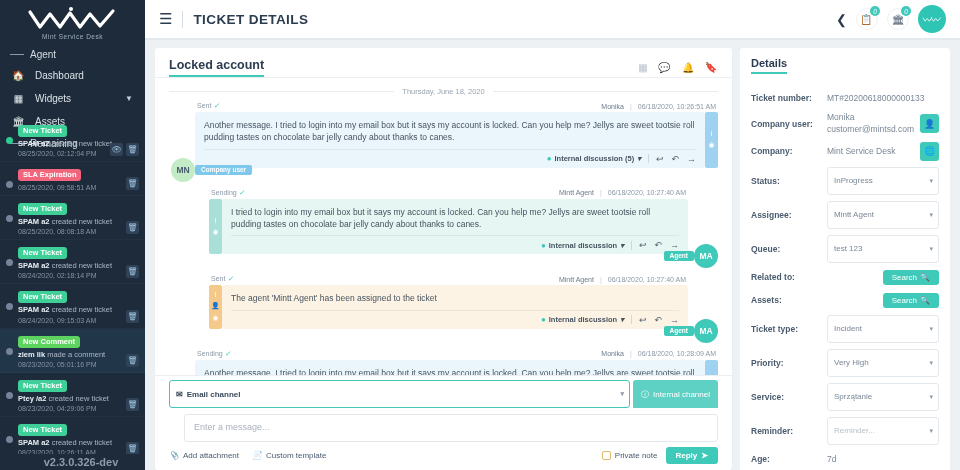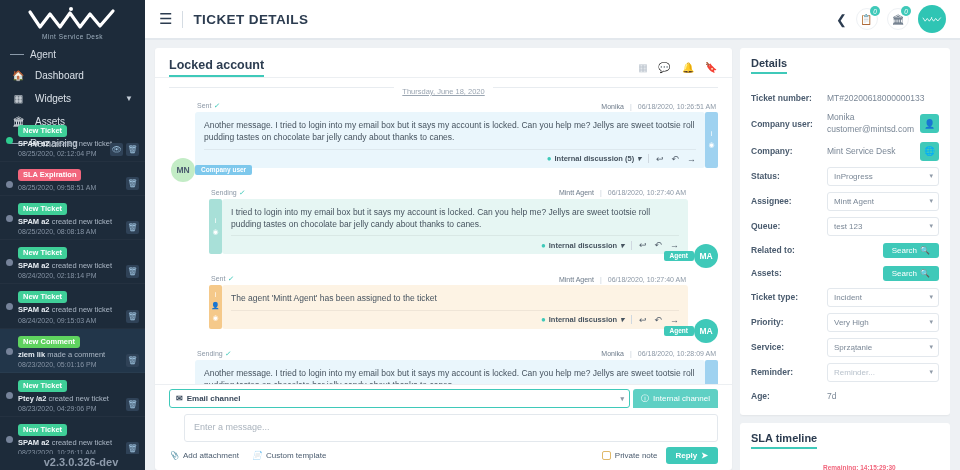--- a/index.html
+++ b/index.html
@@ -129,22 +129,22 @@
     border-bottom: 2px solid #3fc9b9; padding-bottom: 3px;
   }
   .conv-head-icons { margin-left: auto; display: flex; gap: 11px; align-items: center; }
   .hicon { color: #b9c2cc; font-size: 10px; cursor: pointer; }
   .hicon.active { color: #3fc9b9; }
 
   .msgs {
     flex: 1; overflow: hidden; padding: 6px 14px 0; position: relative;
   }
   .daydiv {
-    display: flex; align-items: flex-start; gap: 8px;
-    font-size: 7.5px; color: #9aa5b1; margin: 3px 0 6px; text-decoration: underline;
+    display: flex; align-items: center; gap: 8px;
+    font-size: 7.5px; color: #9aa5b1; margin: 3px 0 6px;
   }
   .daydiv::before, .daydiv::after {
     content: ''; flex: 1; height: 1px; background: #e8ecf0;
   }
 
   .msg { margin-bottom: 7px; position: relative; }
   .msg-meta {
     display: flex; align-items: center; font-size: 7px; color: #9aa5b1;
     margin-bottom: 2px; padding: 0 2px;
   }
@@ -238,21 +238,21 @@
     border-bottom: 2px solid #3fc9b9; display: inline-block;
     padding-bottom: 3px; margin-bottom: 15px;
   }
   .frow { display: flex; align-items: center; margin-bottom: 6px; min-height: 17px; }
   .flab { width: 76px; flex: 0 0 76px; font-size: 8.5px; color: #4a5b6e; font-weight: bold; }
   .fval { font-size: 8.5px; color: #7a8796; flex: 1; }
   .fval.multiline { line-height: 1.4; }
   .sel {
     flex: 1; border: 1px solid #e3e8ed; border-radius: 3px;
     padding: 3px 16px 3px 6px; font-size: 8px; color: #7a8796;
-    position: relative; background: #fff; cursor: pointer; height: 19px;
+    position: relative; background: #fff; cursor: pointer; height: 28px;
     display: flex; align-items: center;
   }
   .sel::after {
     content: '\25BE'; position: absolute; right: 5px; top: 50%;
     transform: translateY(-50%); color: #8f9aa7; font-size: 7px;
   }
   .sel.ph { color: #b9c2cc; }
   .minibtn {
     width: 19px; height: 19px; border-radius: 3px; background: #3fc9b9;
     color: #fff; display: flex; align-items: center; justify-content: center;

